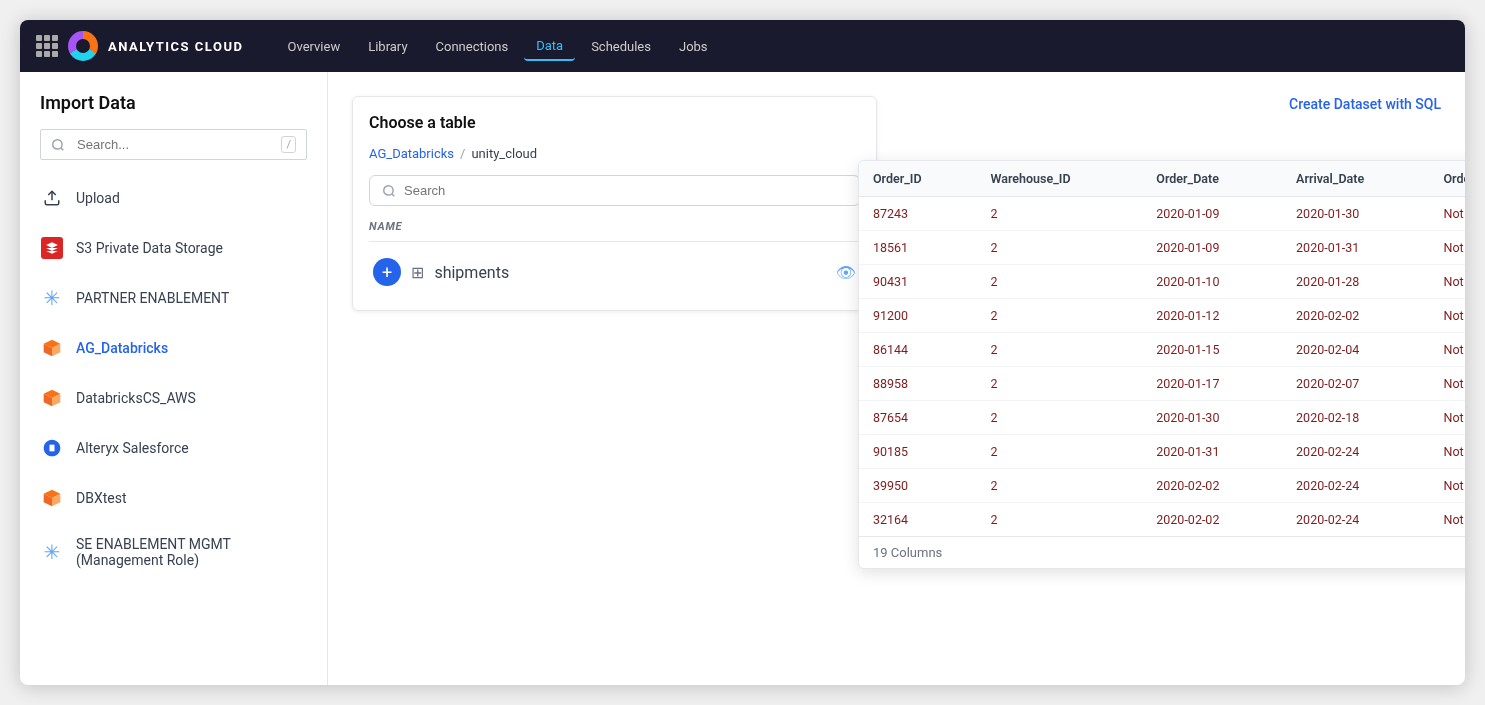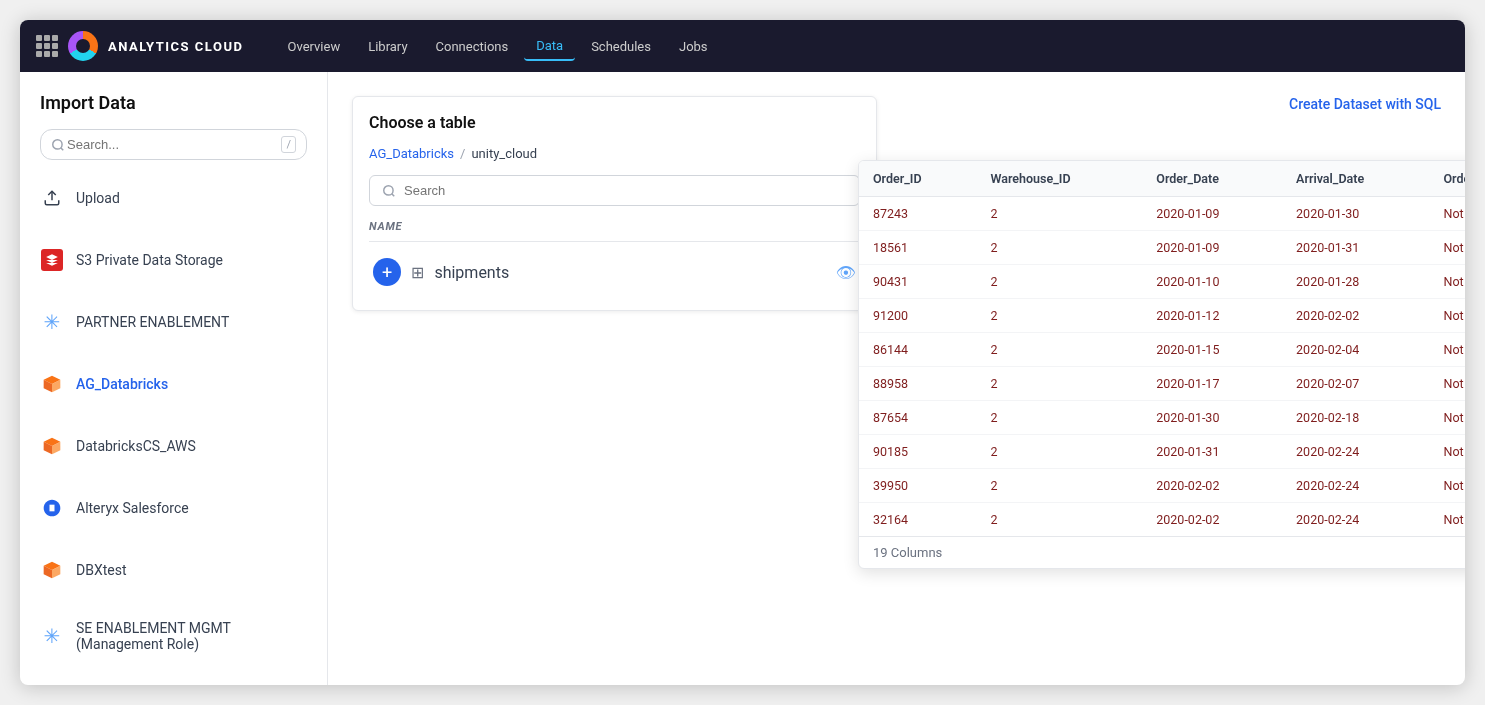--- a/index.html
+++ b/index.html
@@ -100,44 +100,44 @@
     .sidebar-title {
       font-size: 18px;
       font-weight: 600;
       color: #111;
       padding: 0 20px 16px;
     }
     .search-box {
       display: flex;
       align-items: center;
       border: 1px solid #d1d5db;
-      border-radius: 12px;
+      border-radius: 2px;
       margin: 0 20px 16px;
       padding: 6px 10px;
-      gap: 2px;
+      gap: 12px;
     }
     .search-box input {
       border: none;
       outline: none;
       font-size: 13px;
       color: #6b7280;
       flex: 1;
       background: transparent;
     }
     .search-shortcut {
       font-size: 11px;
       color: #9ca3af;
       border: 1px solid #d1d5db;
       border-radius: 3px;
       padding: 1px 4px;
     }
     .sidebar-items {
       display: flex;
       flex-direction: column;
-      gap: 18px;
+      gap: 6px;
       overflow-y: auto;
       flex: 1;
     }
     .sidebar-item {
       display: flex;
       align-items: center;
       gap: 12px;
       padding: 10px 20px;
       cursor: pointer;
       font-size: 14px;

